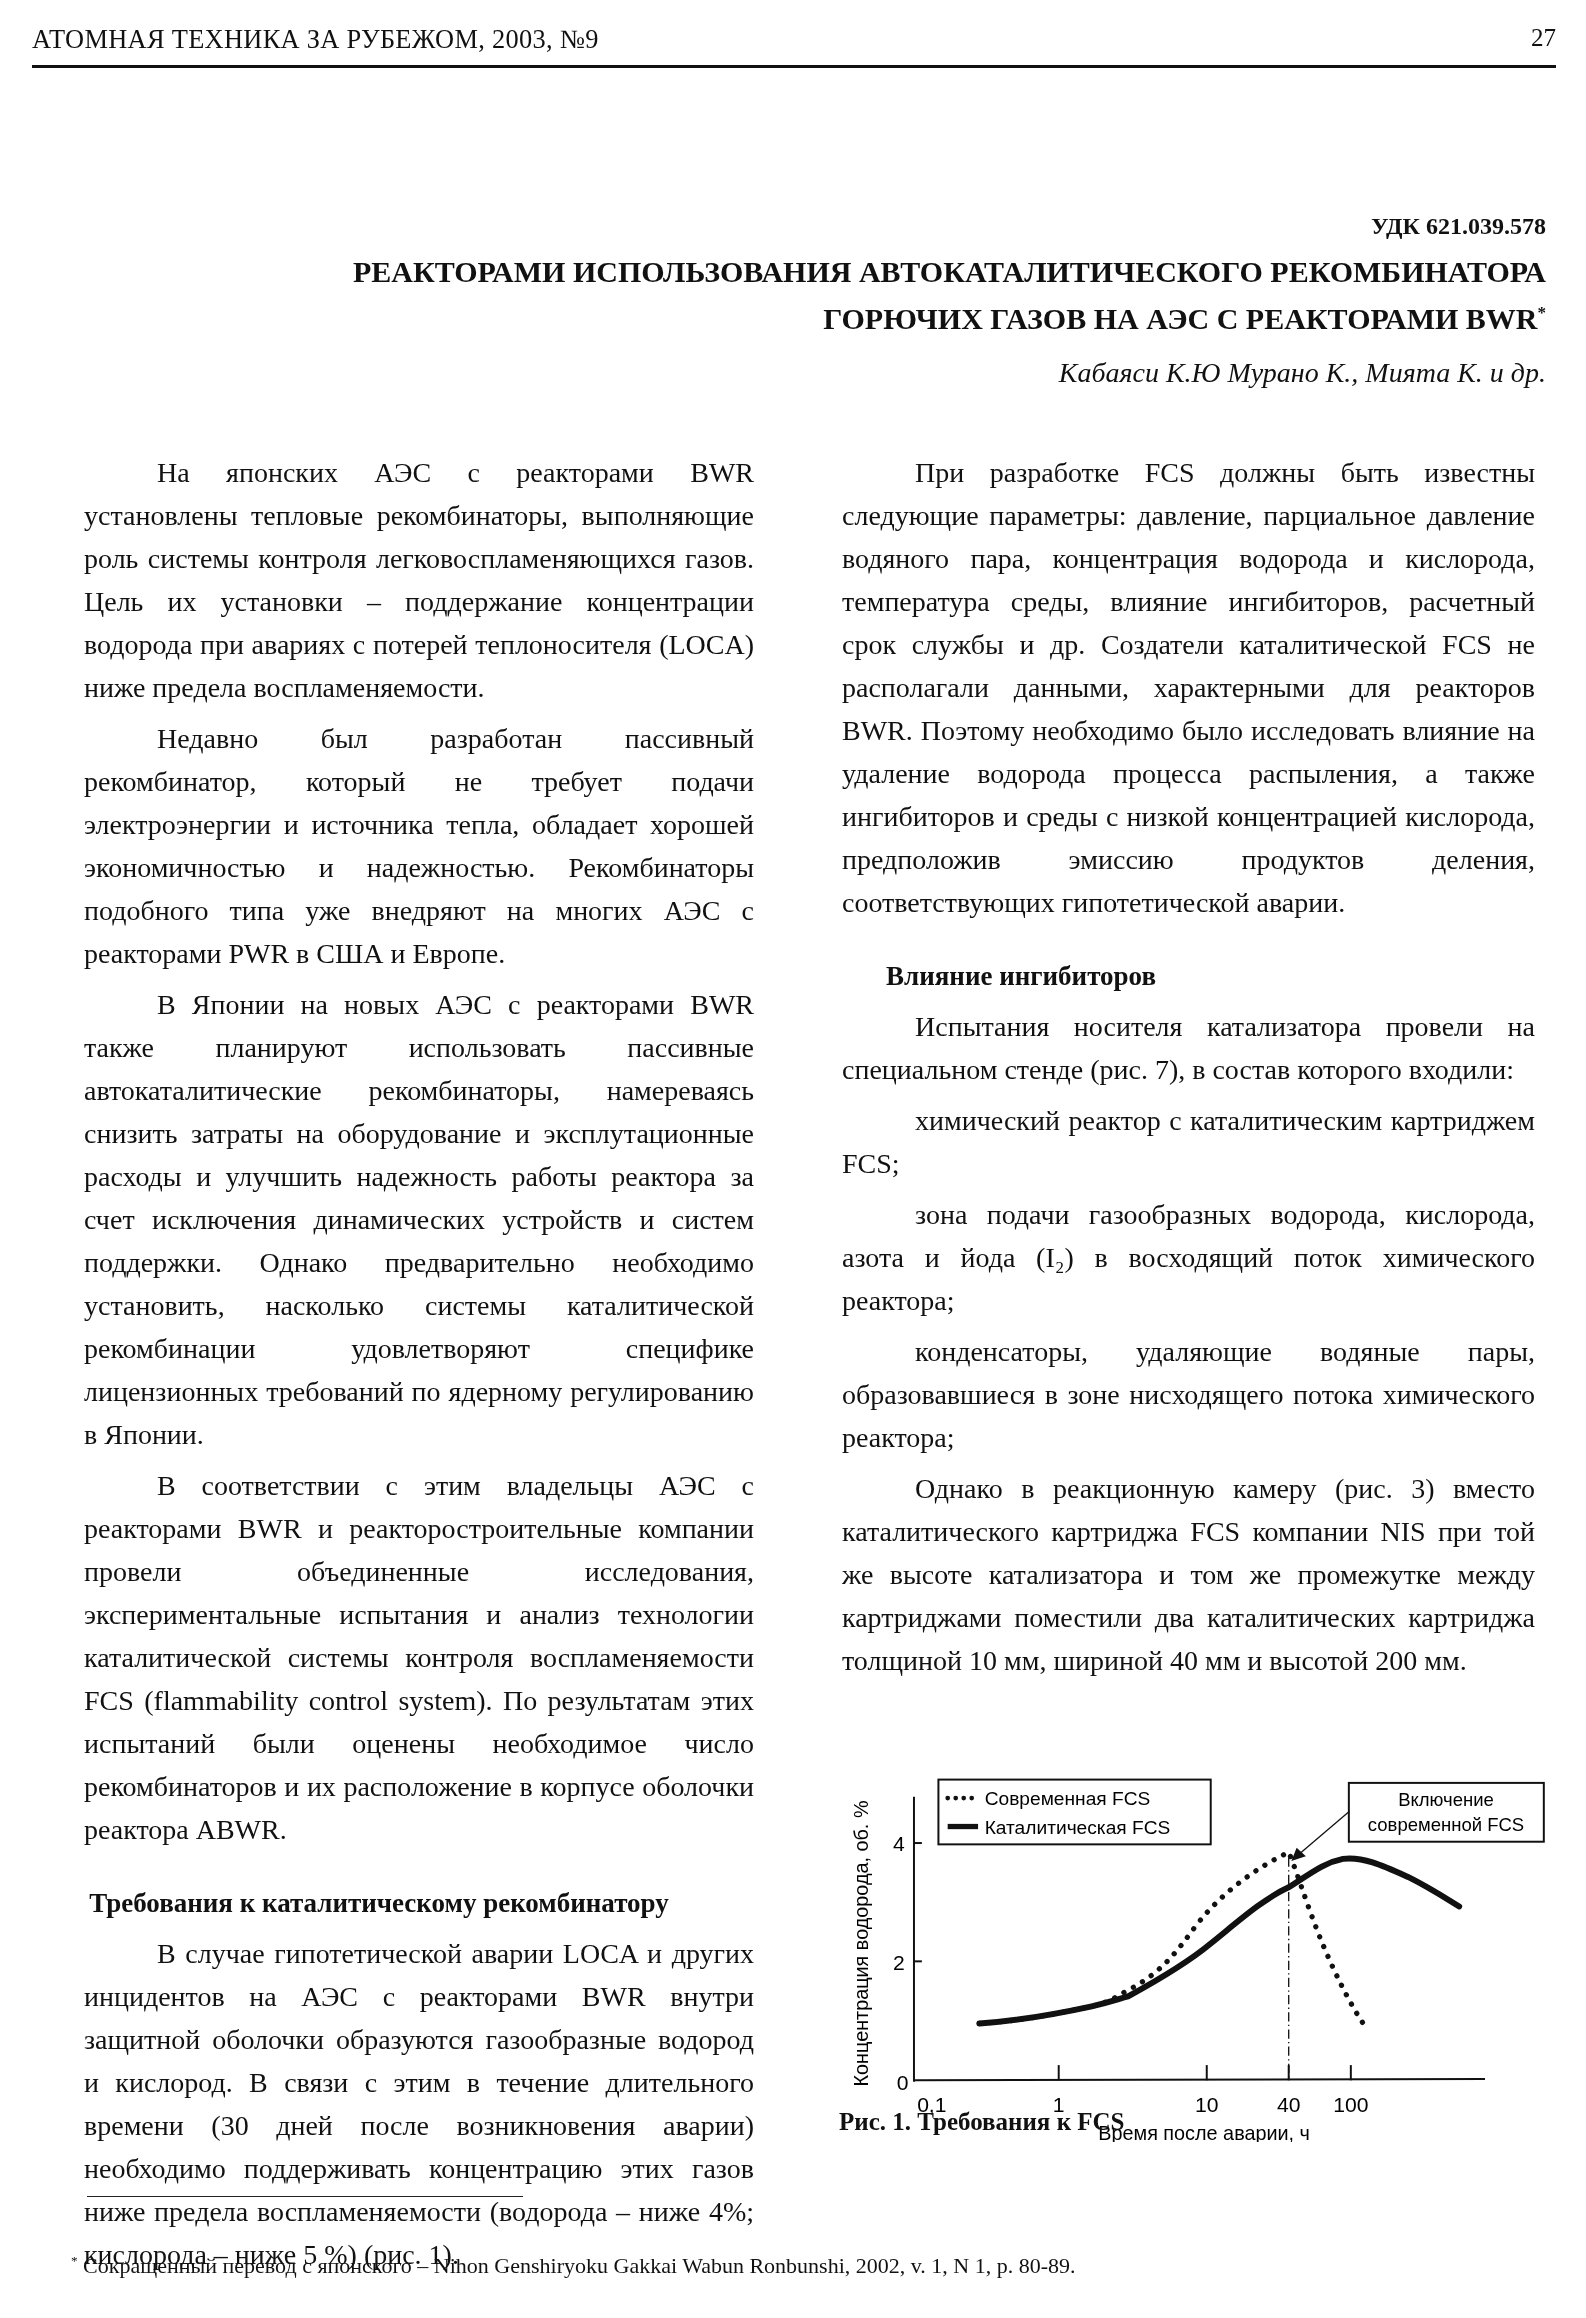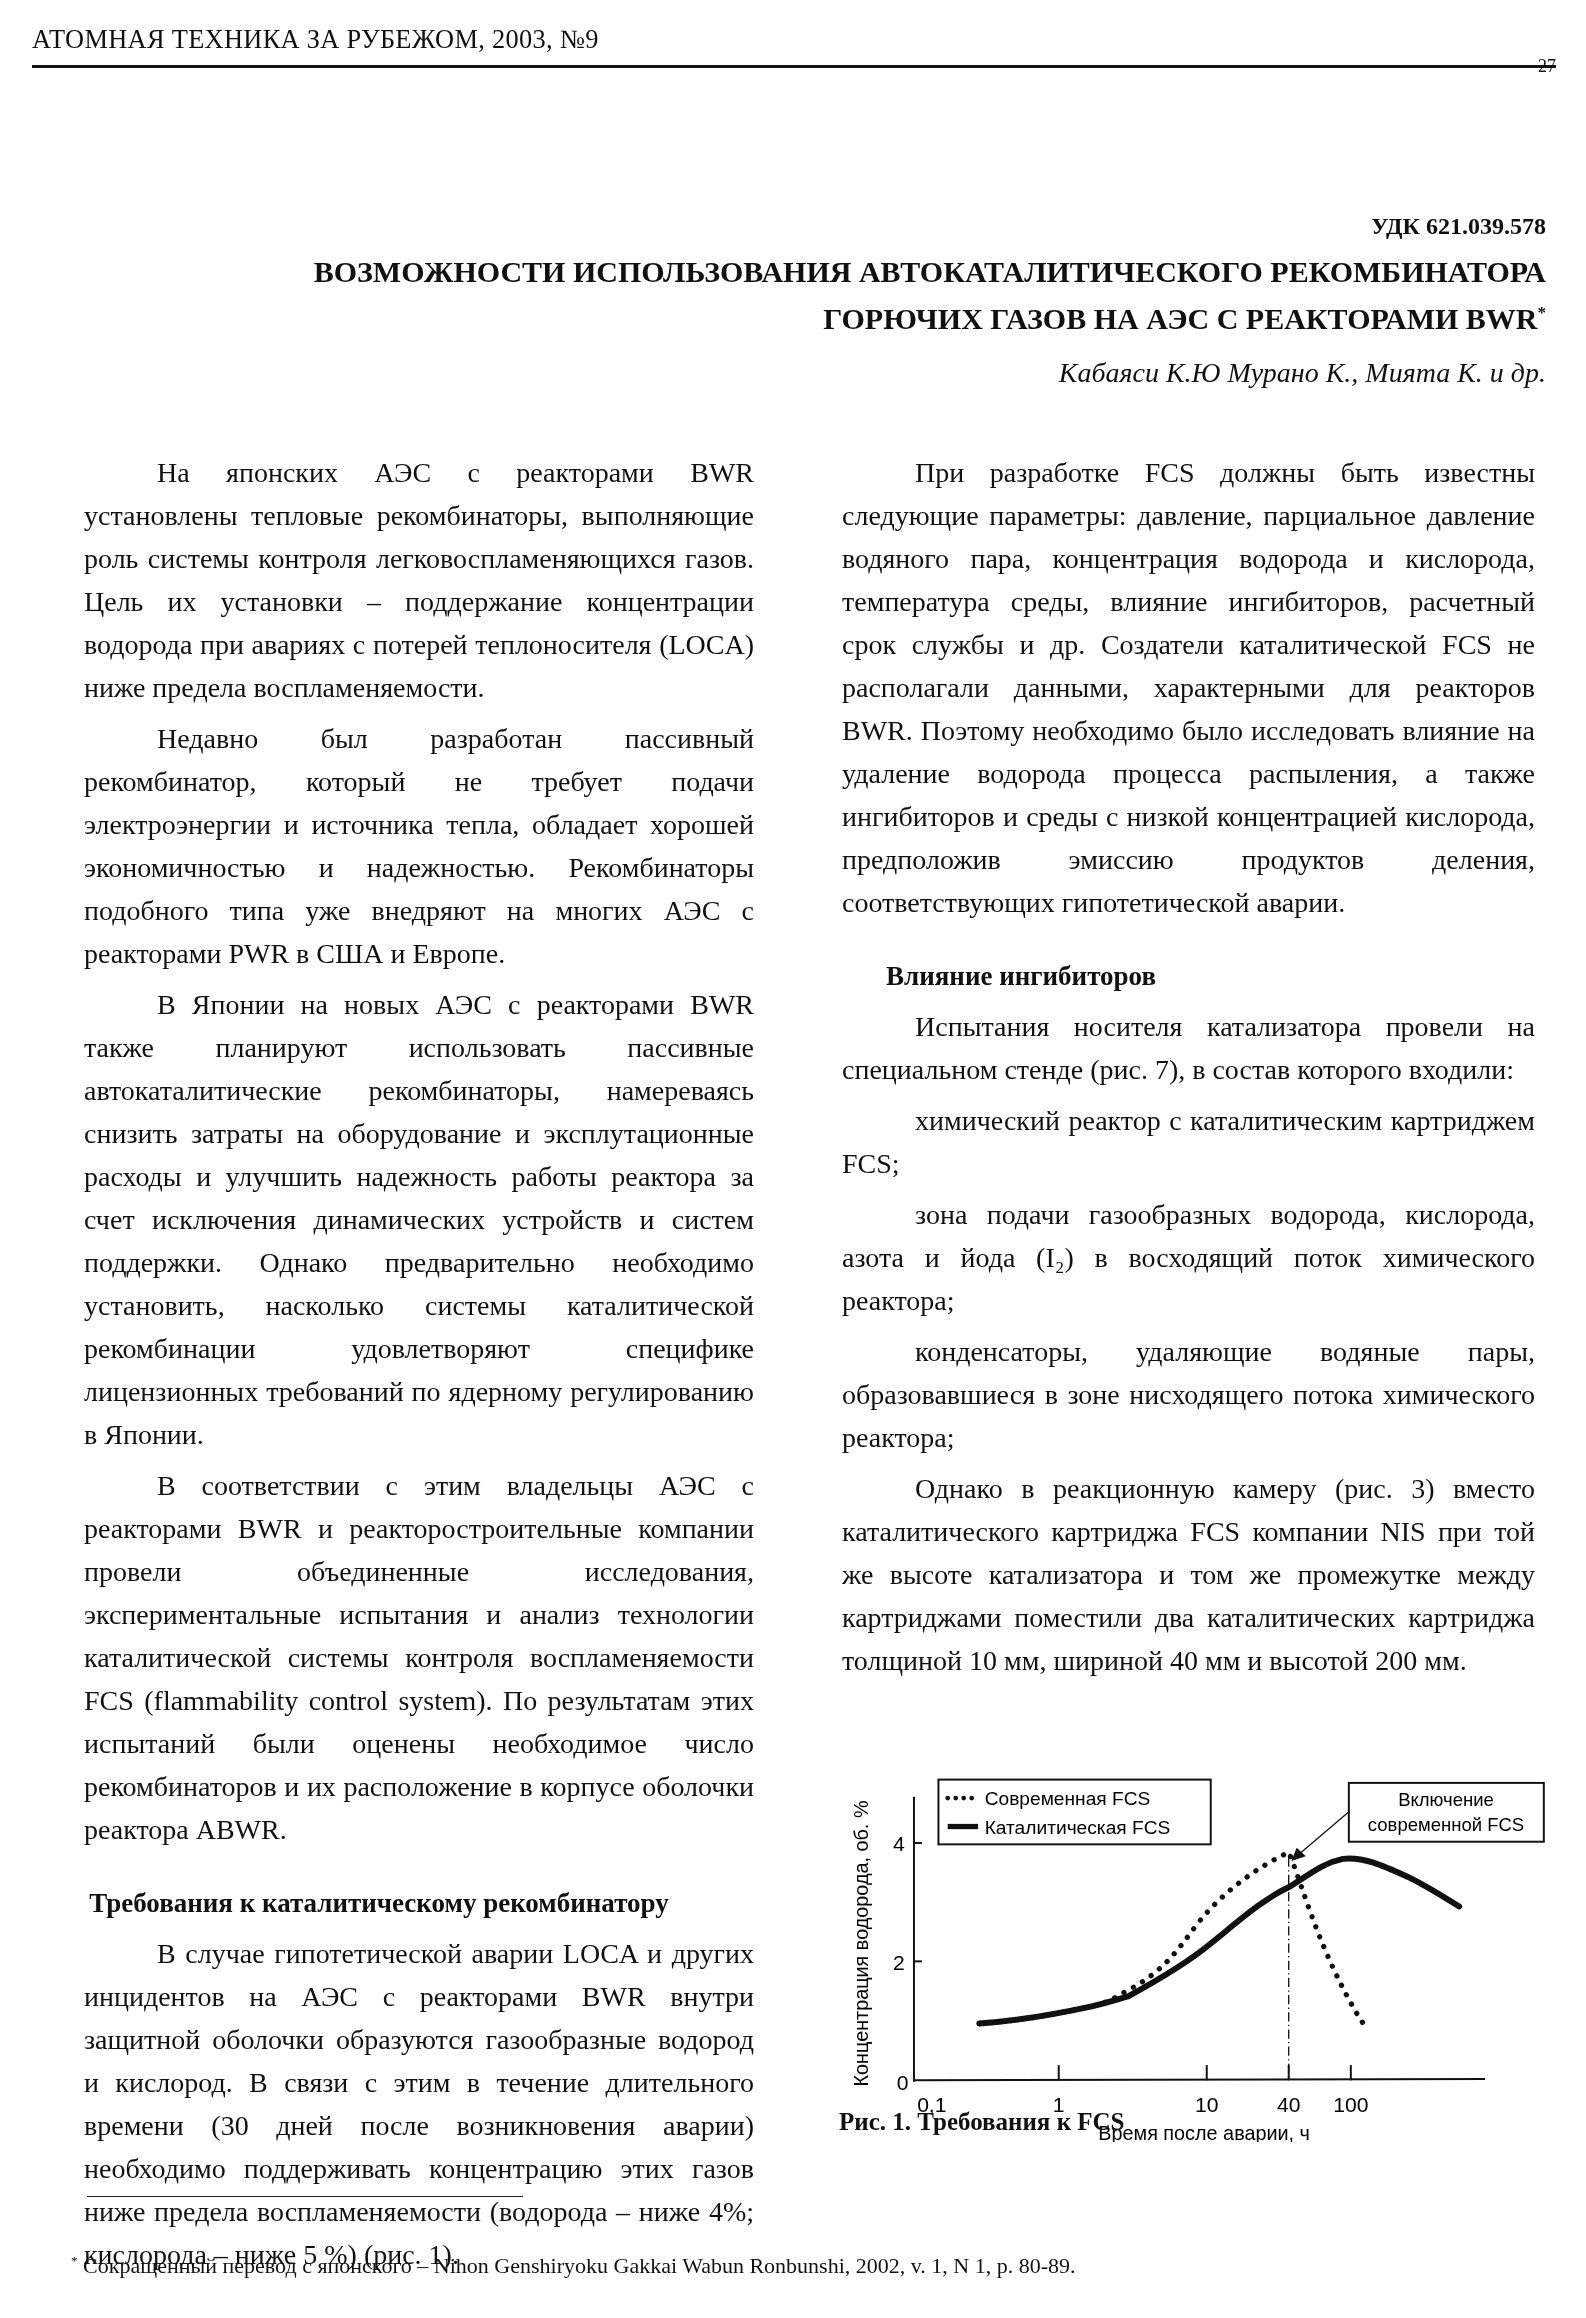--- a/index.html
+++ b/index.html
@@ -1,21 +1,21 @@
 <!DOCTYPE html>
 <html style="font-size:10.6px"><head>
 <meta charset="utf-8">
 <style>
   html, body { margin: 0; padding: 0; background: #ffffff; }
   body { width: 1586px; height: 2319px; position: relative; overflow: hidden;
          font-family: "Liberation Serif", "DejaVu Serif", serif; color: #111; }
   .running-head { position: absolute; left: 32px; top: 18.5px; width: 1524px; height: 46px;
                   border-bottom: 3.3px solid #111; }
   .running-head .journal { position: absolute; left: 0; top: 5.3px; font-size: 26.4px; letter-spacing: 0.3px; }
-  .running-head .page-no { position: absolute; right: 0; top: 5.3px; font-size: 18px; margin-top: 32px; }
+  .running-head .page-no { position: absolute; right: 0; top: 5.3px; font-size: 25px; }
   .udk { position: absolute; right: 40px; top: 213px; font-size: 24px; font-weight: bold; }
   .title { position: absolute; right: 40px; top: 251px; width: 1454px; text-align: right;
            font-size: 30px; font-weight: bold; line-height: 41px; }
   .title sup { font-size: 17px; }
   .authors { position: absolute; right: 40px; top: 357px; font-size: 28px; font-style: italic; margin-left: 28px; }
   .col { position: absolute; top: 443px; font-size: 28px; line-height: 43px; text-align: justify; }
   .col.left { left: 76px; width: 686px; }
   .col.right { left: 834px; width: 709px; }
   .col p { margin: 8px; text-indent: 73px; }
   .col h3 { margin: 24px 0 9.3px 0; font-size: 27px; font-weight: bold; line-height: 40px; text-indent: 0; text-align: left; }
@@ -31,21 +31,21 @@
 <body>
 
 <header class="running-head">
   <span class="journal">АТОМНАЯ ТЕХНИКА ЗА РУБЕЖОМ, 2003, №9</span>
   <span class="page-no">27</span>
 </header>
 
 <div class="udk">УДК 621.039.578</div>
 
 <h1 class="title" style="margin:0;">
-  <span>ВОЗМОЖНОСТИ ИСПОЛЬЗОВАНИЯ АВТОКАТАЛИТИЧЕСКОГО РЕКОМБИНАТОРА</span><br>
+  <span>РЕАКТОРАМИ ИСПОЛЬЗОВАНИЯ АВТОКАТАЛИТИЧЕСКОГО РЕКОМБИНАТОРА</span><br>
   <span>ГОРЮЧИХ ГАЗОВ НА АЭС С РЕАКТОРАМИ BWR</span><sup>*</sup>
 </h1>
 
 <div class="authors">Кабаяси К.Ю Мурано К., Мията К. и др.</div>
 
 <section class="col left">
   <p>На японских АЭС с реакторами BWR установлены тепловые рекомбинаторы, выполняющие роль системы контроля легковоспламеняющихся газов. Цель их установки – поддержание концентрации водорода при авариях с потерей теплоносителя (LOCA) ниже предела воспламеняемости.</p>
   <p>Недавно был разработан пассивный рекомбинатор, который не требует подачи электроэнергии и источника тепла, обладает хорошей экономичностью и надежностью. Рекомбинаторы подобного типа уже внедряют на многих АЭС с реакторами PWR в США и Европе.</p>
   <p>В Японии на новых АЭС с реакторами BWR также планируют использовать пассивные автокаталитические рекомбинаторы, намереваясь снизить затраты на оборудование и эксплутационные расходы и улучшить надежность работы реактора за счет исключения динамических устройств и систем поддержки. Однако предварительно необходимо установить, насколько системы каталитической рекомбинации удовлетворяют специфике лицензионных требований по ядерному регулированию в Японии.</p>
   <p>В соответствии с этим владельцы АЭС с реакторами BWR и реакторостроительные компании провели объединенные исследования, экспериментальные испытания и анализ технологии каталитической системы контроля воспламеняемости FCS (flammability control system). По результатам этих испытаний были оценены необходимое число рекомбинаторов и их расположение в корпусе оболочки реактора ABWR.</p>

